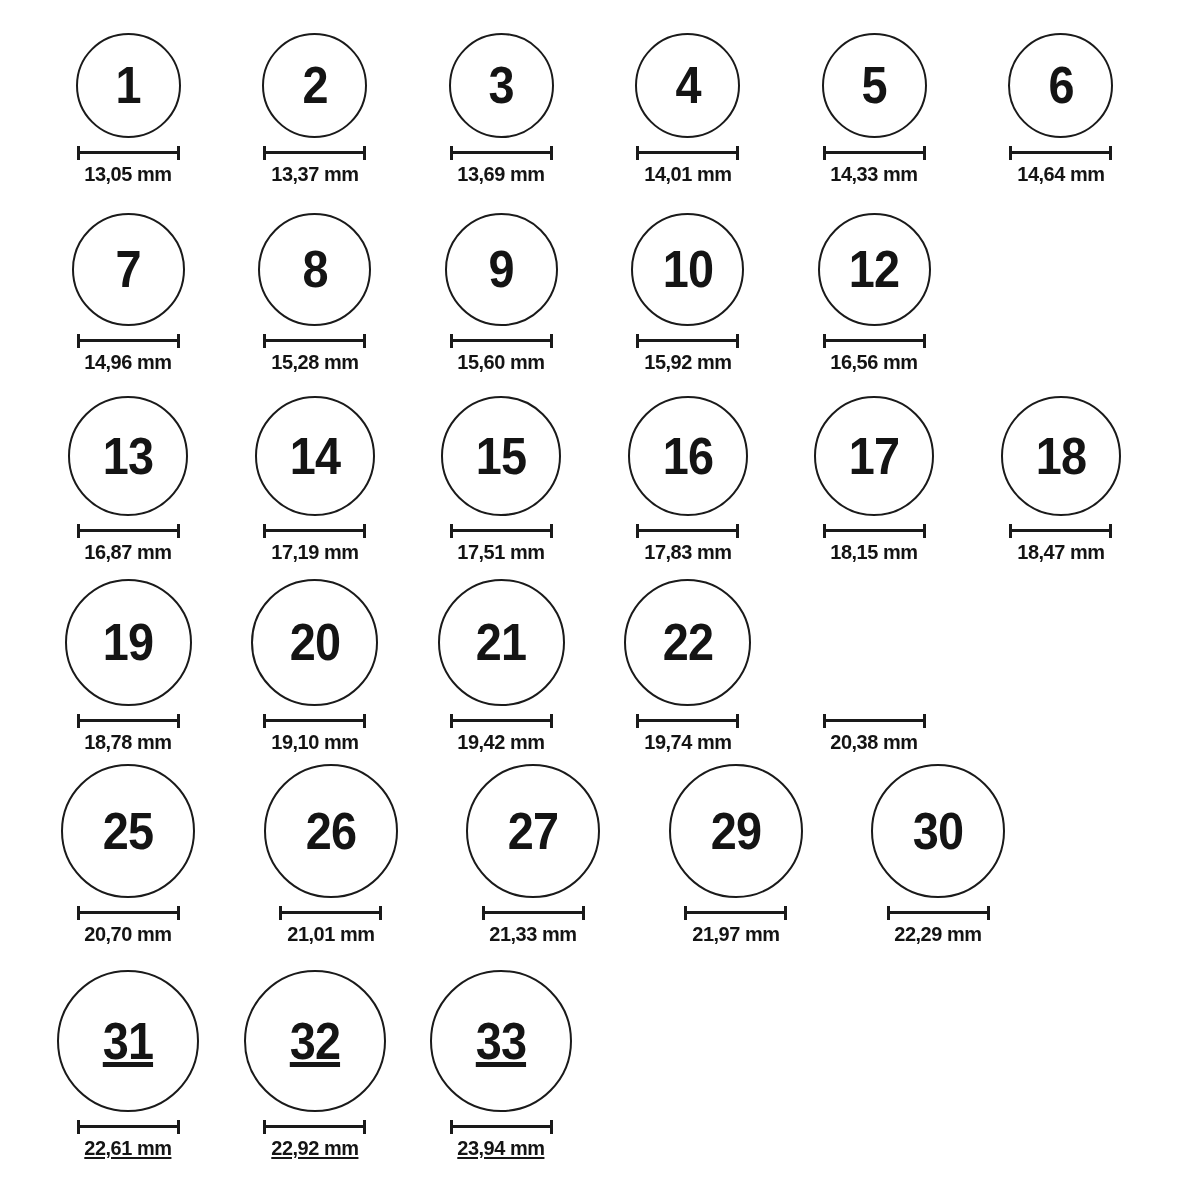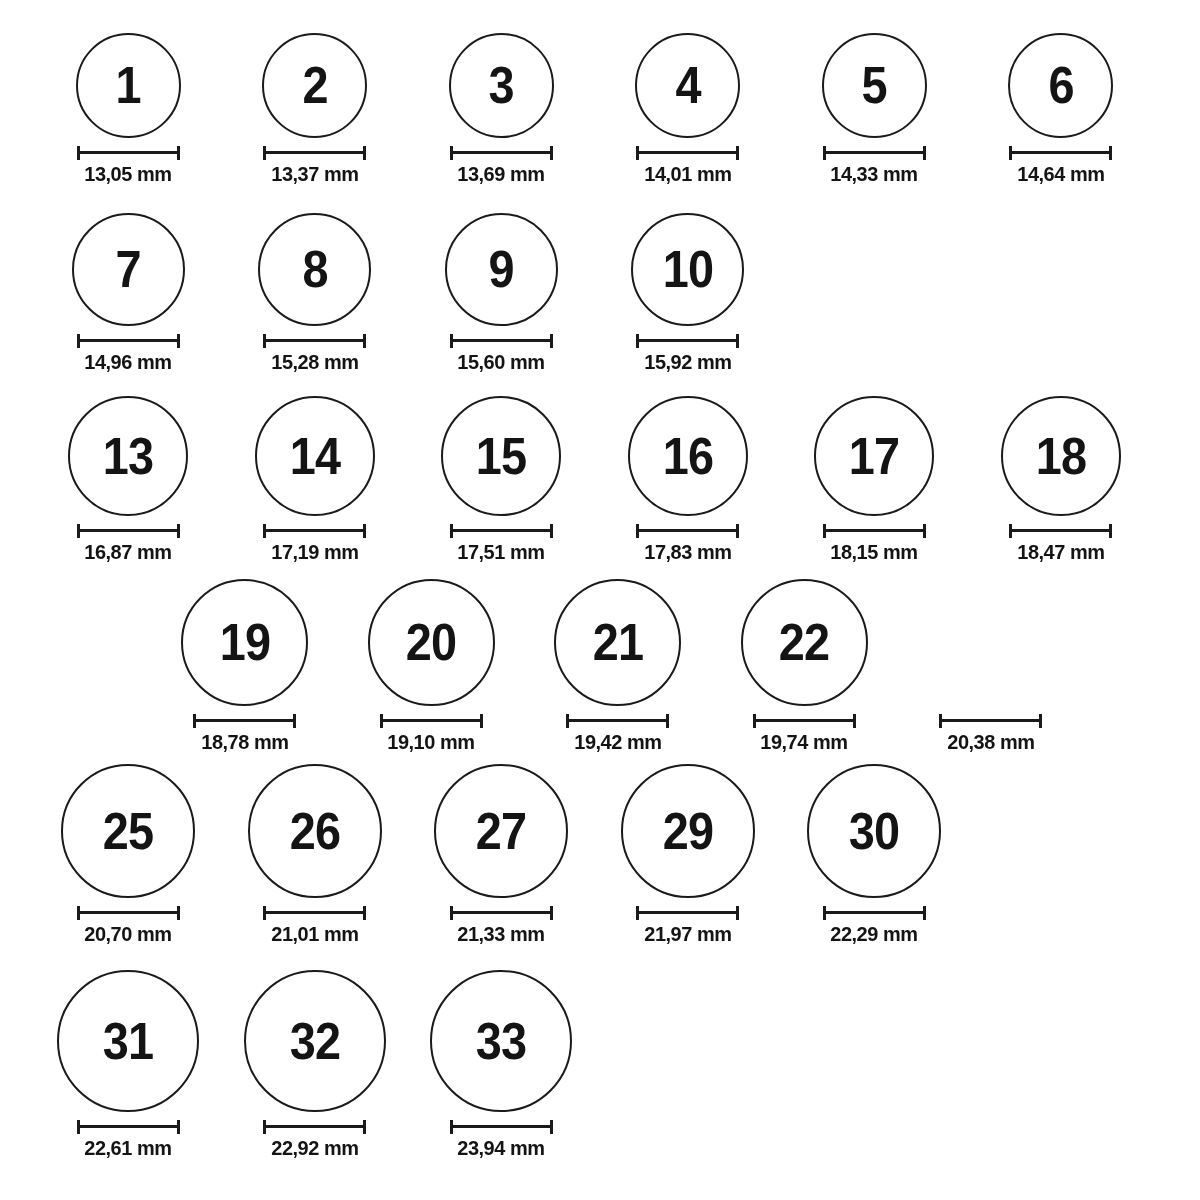--- a/index.html
+++ b/index.html
@@ -17,23 +17,23 @@
     box-sizing: border-box;
     width: 1200px;
   }
   .row {
     display: flex;
     align-items: flex-end;
   }
   .r0 { height: 192px; }
   .r1 { height: 188px; }
   .r2 { height: 190px; }
-  .r3 { height: 190px; justify-content: center; }
-  .r4 { height: 192px; }
-  .r5 { height: 248px; }
+  .r3 { height: 190px; }
+  .r4 { height: 192px; gap: 16px; }
+  .r5 { height: 248px; text-decoration: underline; }
   .cell {
     width: 186.5px;
     display: flex;
     flex-direction: column;
     align-items: center;
     justify-content: flex-end;
     box-sizing: border-box;
     padding-bottom: 6px;
   }
   .r5 .cell { padding-bottom: 40px; }
@@ -169,20 +169,27 @@
 
   <div class="cell">
     <div class="circle">
       <span class="num">10</span>
     </div>
     <div class="measure"></div>
     <div class="label">15,92 mm</div>
   </div>
 
 
+  <div class="cell">
+    <div class="circle">
+      <span class="num">12</span>
+    </div>
+    <div class="measure"></div>
+    <div class="label">16,56 mm</div>
+  </div>
 </div>
   <div class="row r2">
   <div class="cell">
     <div class="circle">
       <span class="num">13</span>
     </div>
     <div class="measure"></div>
     <div class="label">16,87 mm</div>
   </div>
 

